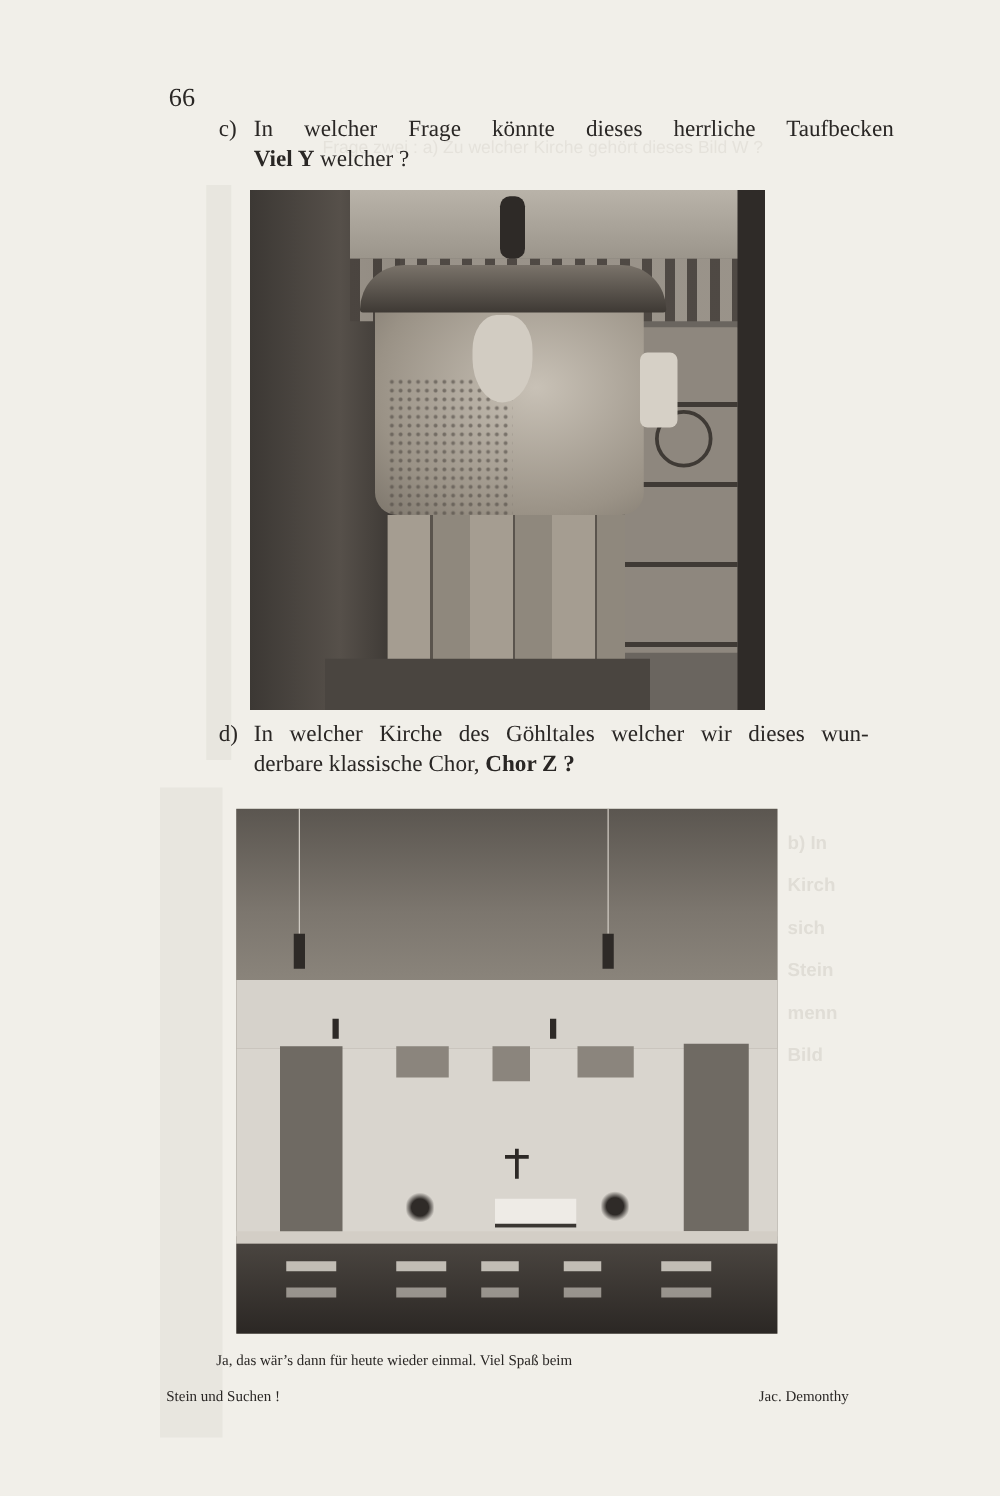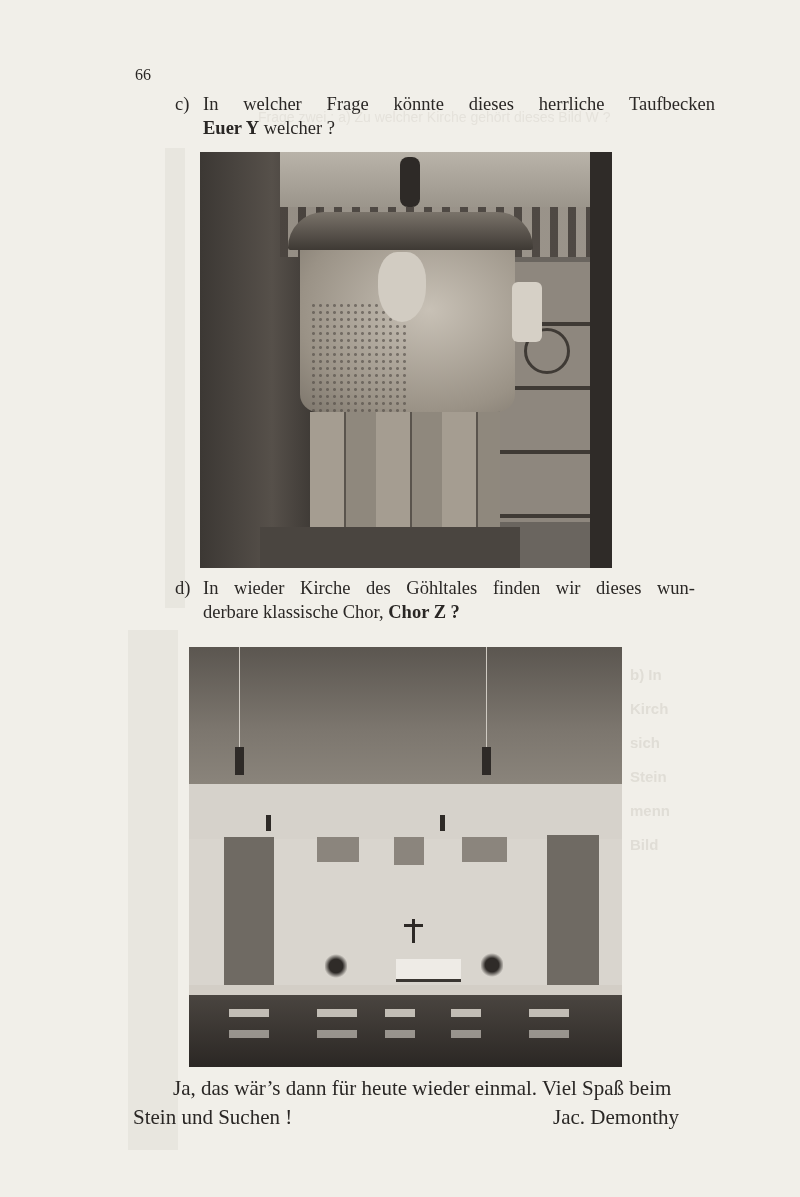--- a/index.html
+++ b/index.html
@@ -5,21 +5,21 @@
   html, body { margin: 0; padding: 0; }
   body {
     width: 800px; height: 1197px; overflow: hidden;
     background: #f1efe9;
     font-family: "Liberation Serif", "DejaVu Serif", serif;
     color: #2a2725;
     position: relative;
   }
   .page-number {
     position: absolute; left: 135px; top: 66px;
-    font-size: 16px;
+    font-size: 21px;
   }
   .question {
     position: absolute; font-size: 18.5px; line-height: 24px;
   }
   .q-c { left: 175px; top: 92px; width: 540px; }
   .q-d { left: 175px; top: 576px; width: 520px; }
   .q-label { display: inline-block; width: 28px; }
   .q-line { display: block; white-space: nowrap; }
   .q-indent { padding-left: 28px; }
   .just { display: flex; justify-content: space-between; }
@@ -60,21 +60,21 @@
   .photo-z .cross { position:absolute; left:223px; top:272px; width:3px; height:24px; background:#2d2926; }
   .photo-z .cross::after { content:""; position:absolute; left:-8px; top:5px; width:19px; height:3px; background:#2d2926; }
   .photo-z .altar { position:absolute; left:207px; top:312px; width:65px; height:20px; background:#eeebe6; border-bottom:3px solid #3a3632; }
   .photo-z .plant { position:absolute; width:22px; height:26px; background:radial-gradient(circle,#2f2b28 40%,transparent 70%); }
   .photo-z .step { position:absolute; left:0; top:338px; width:433px; height:10px; background:#d3cec6; }
   .photo-z .floor { position:absolute; left:0; top:348px; width:433px; height:72px; background:linear-gradient(180deg,#4a4540,#2b2724); }
   .photo-z .refl { position:absolute; height:8px; background:#d8d3cb; opacity:.85; }
 
   .closing {
     position: absolute; left: 133px; top: 1074px; width: 546px;
-    font-size: 21px; line-height: 29px;
+    font-size: 12px; line-height: 29px;
   }
   .closing .l1 { padding-left: 40px; white-space: nowrap; }
 
   .bleed {
     position:absolute; font-family:"Liberation Sans","DejaVu Sans",sans-serif; font-weight:bold;
     color:#d9d6ce; font-size:15px; line-height:34px; opacity:.7;
   }
   .shadow-panel { position:absolute; background:#e6e3dc; opacity:.8; }
 </style>
 </head>
@@ -93,21 +93,21 @@
 <div class="bleed" style="left:258px;top:108px;font-size:14px;line-height:18px;font-weight:normal;color:#e0ddd6;text-align:center;">Frage zwei : a) Zu welcher Kirche gehört dieses Bild W ?</div>
 
 <div class="page-number">66</div>
 
 <div class="question q-c">
   <div class="q-line just">
     <span class="q-label">c)</span>
     <span style="flex:1;text-align:justify;text-align-last:justify;">In welcher Frage könnte dieses herrliche Taufbecken</span>
   </div>
   <div class="q-line q-indent">
-    <b>Euer Y</b><span> welcher ?</span>
+    <b>Viel Y</b><span> welcher ?</span>
   </div>
 </div>
 
 <div class="photo photo-y">
   <div class="wall-left"></div>
   <div class="wall-top"></div>
   <div class="frieze"></div>
   <div class="window"></div>
   <div class="right-post"></div>
   <div class="basin"></div>
@@ -116,21 +116,21 @@
   <div class="knob"></div>
   <div class="face"></div>
   <div class="handle"></div>
   <div class="pedestal"></div>
   <div class="base"></div>
 </div>
 
 <div class="question q-d">
   <div class="q-line just">
     <span class="q-label">d)</span>
-    <span style="flex:1;text-align:justify;text-align-last:justify;">In wieder Kirche des Göhltales finden wir dieses wun-</span>
+    <span style="flex:1;text-align:justify;text-align-last:justify;">In welcher Kirche des Göhltales welcher wir dieses wun-</span>
   </div>
   <div class="q-line q-indent">
     <span>derbare klassische Chor, </span><b>Chor Z ?</b>
   </div>
 </div>
 
 <div class="photo photo-z">
   <div class="ceiling"></div>
   <div class="wire" style="left:50px;top:0;height:100px;"></div>
   <div class="lamp" style="left:46px;top:100px;"></div>

